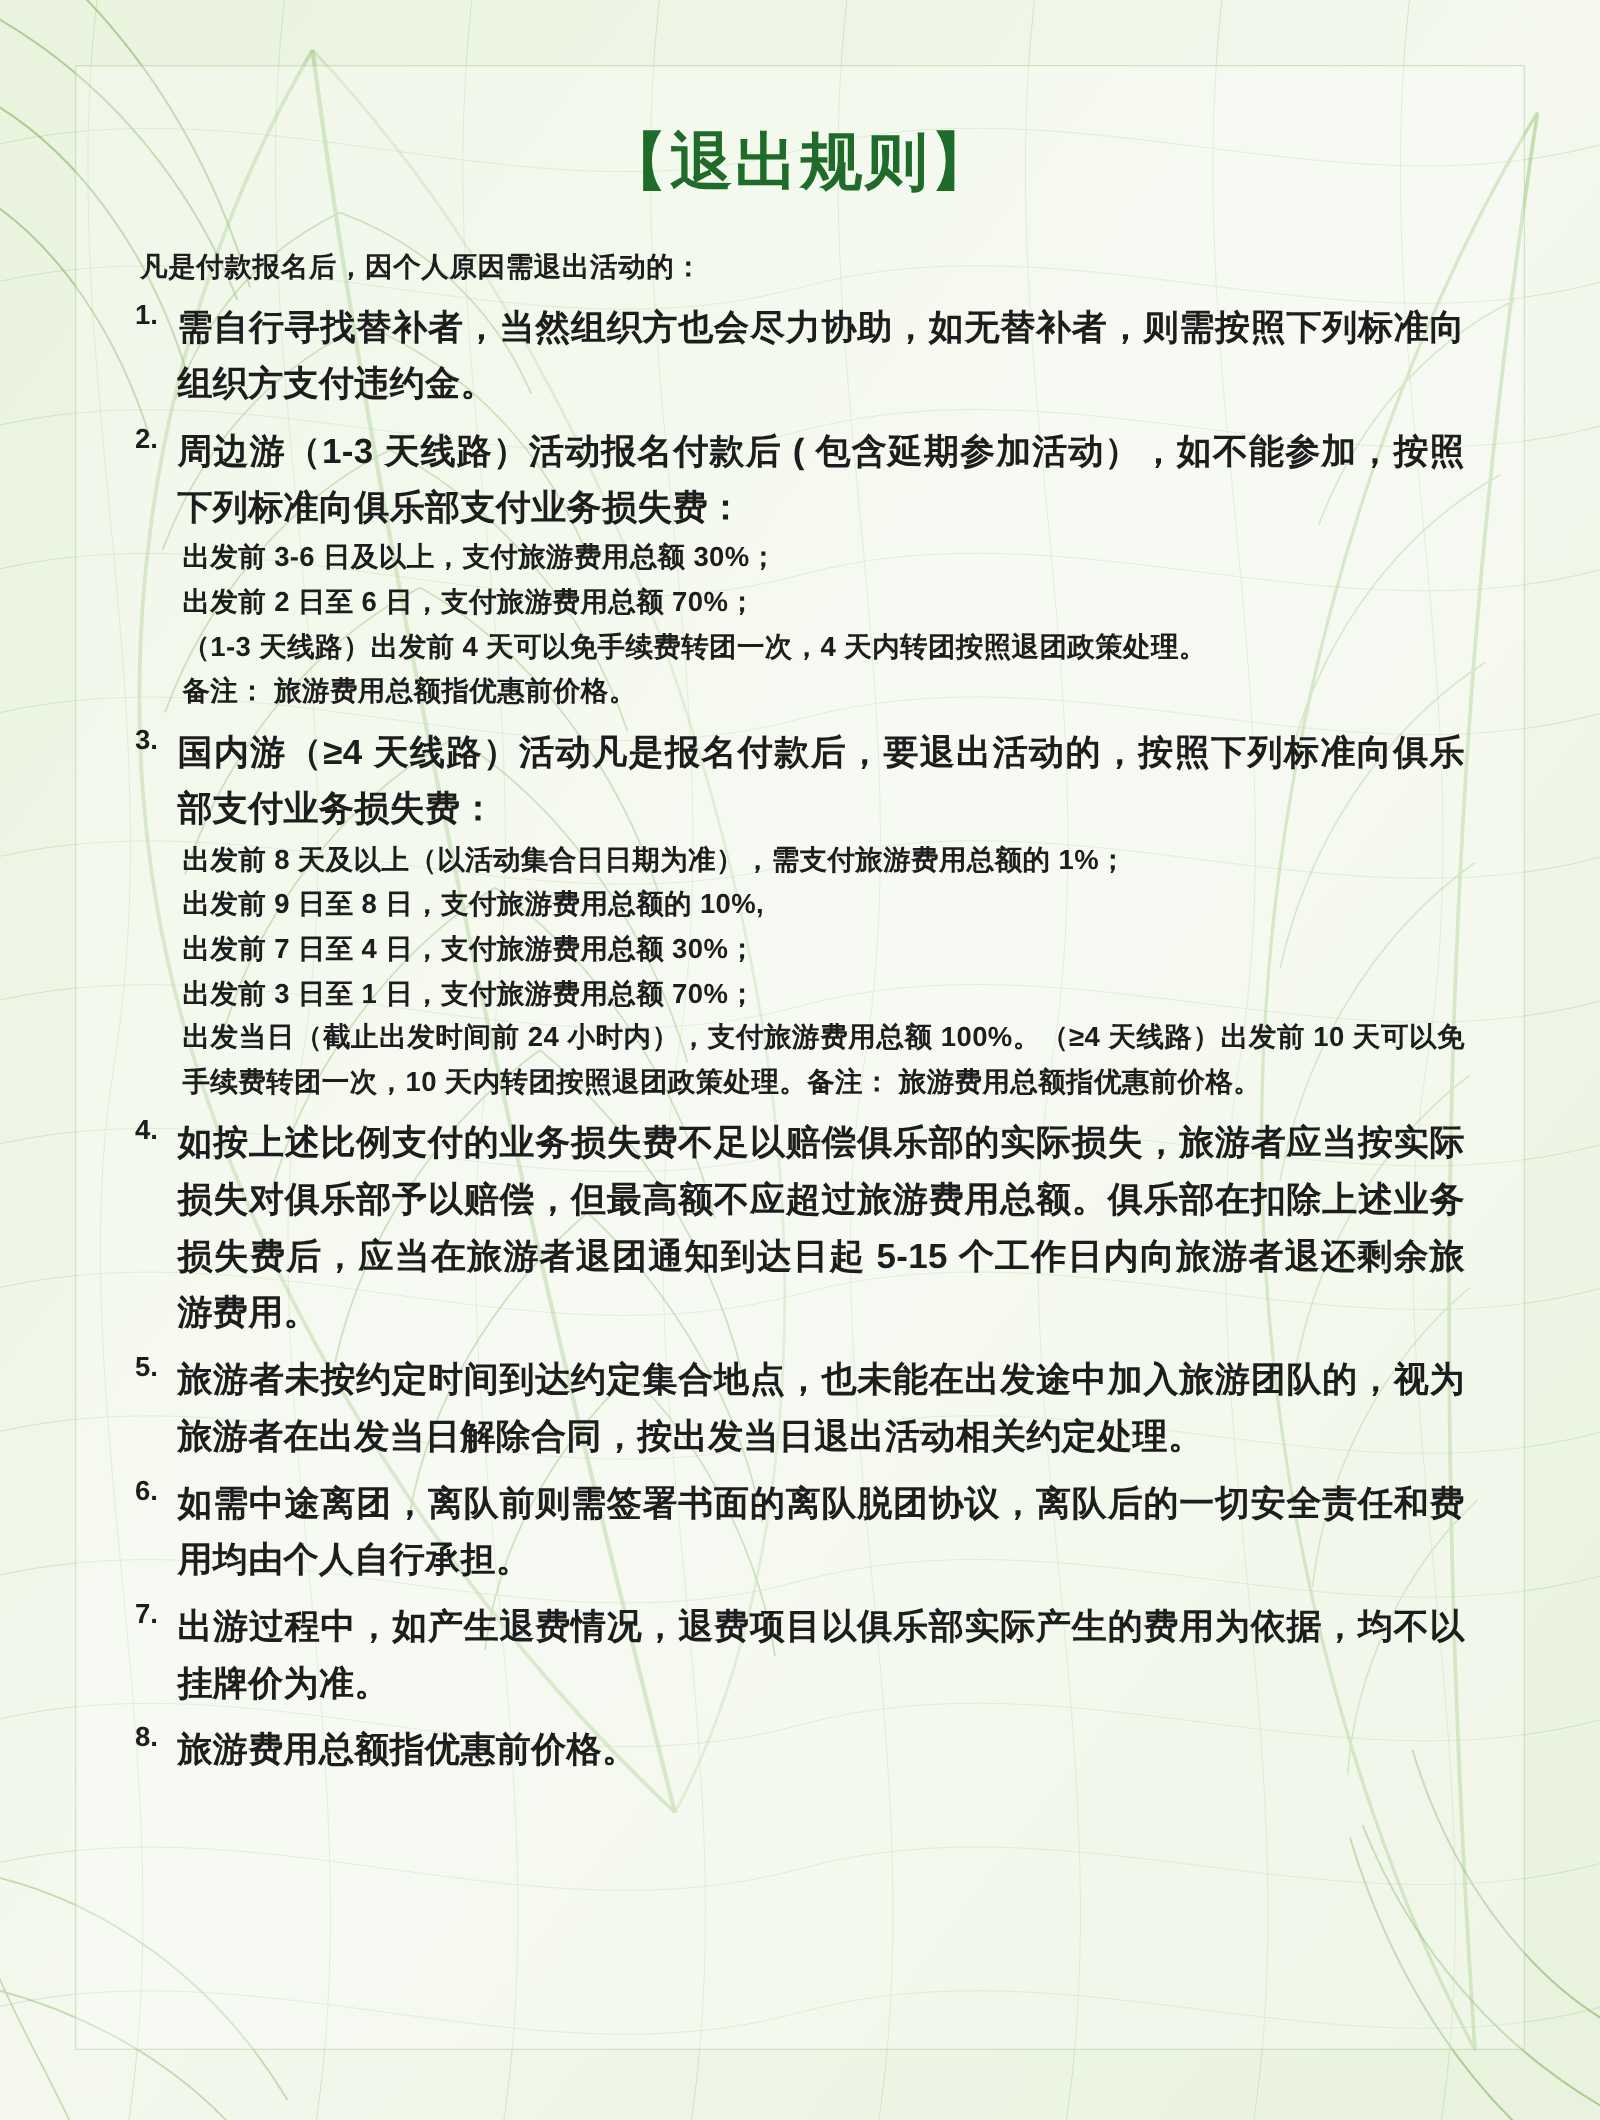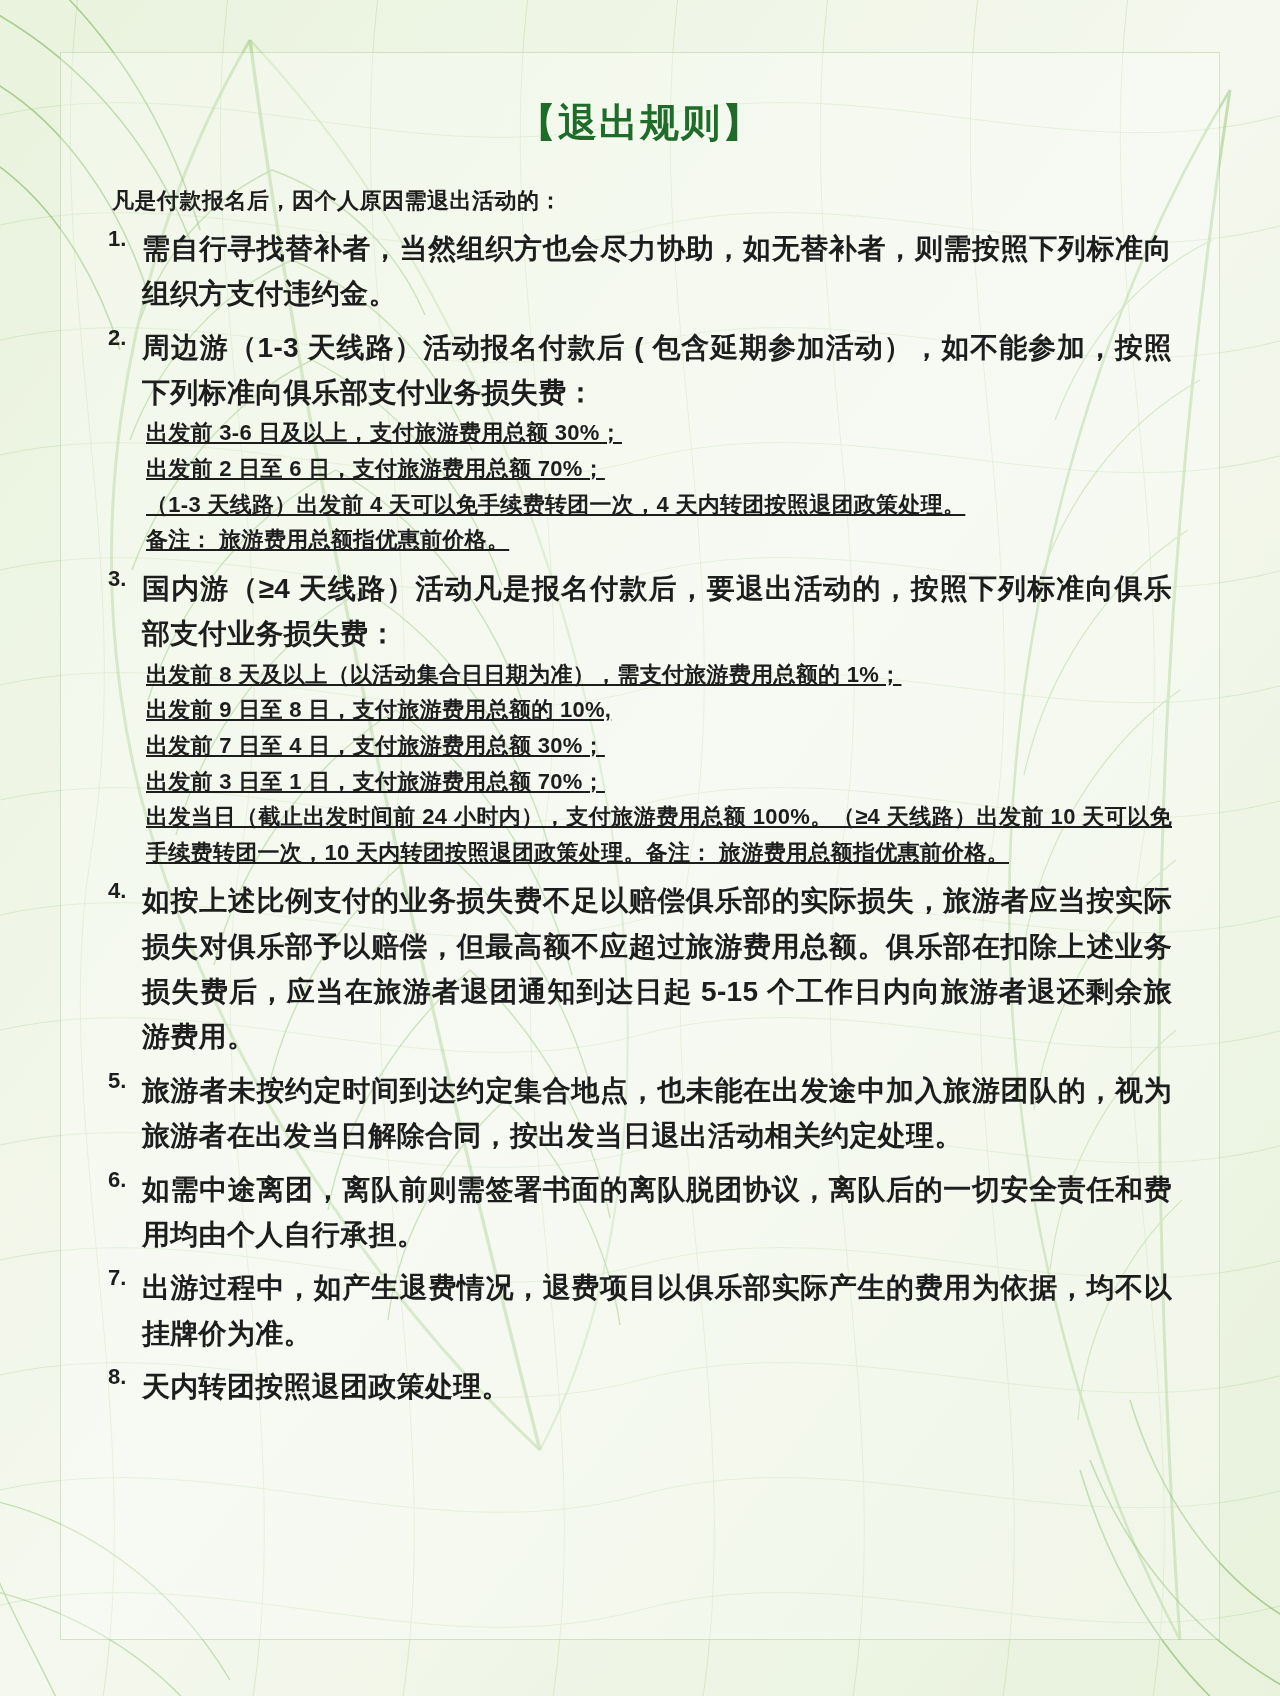--- a/index.html
+++ b/index.html
@@ -48,21 +48,21 @@
     top: 0;
     width: 1280px;
     height: 1696px;
     padding: 96px 108px 40px 108px;
     box-sizing: border-box;
   }
 
   .doc-title {
     text-align: center;
     font-family: "DejaVu Sans", "Liberation Sans", sans-serif;
-    font-size: 39px;
+    font-size: 50px;
     font-weight: bold;
     color: #1f6b2a;
     letter-spacing: 2px;
     margin: 0 0 36px 0;
   }
 
   .lead {
     font-size: 22px;
     color: #1d1d1d;
     font-weight: bold;
@@ -102,21 +102,20 @@
     padding: 0;
   }
   .sub-list li {
     font-size: 22px;
     font-weight: bold;
     color: #1d1d1d;
     line-height: 1.62;
     letter-spacing: 0.3px;
     padding-left: 4px;
     text-align: justify;
-    text-decoration: underline;
   }
 </style>
 </head>
 <body>
 
 <div class="page">
 
   <div class="leaf-bg">
     <svg viewBox="0 0 1280 1696" preserveAspectRatio="none" xmlns="http://www.w3.org/2000/svg">
       <defs>
@@ -267,18 +266,18 @@
         <div class="rule-text">如需中途离团，离队前则需签署书面的离队脱团协议，离队后的一切安全责任和费用均由个人自行承担。</div>
       </li>
 
       <li>
         <span class="num">7.</span>
         <div class="rule-text">出游过程中，如产生退费情况，退费项目以俱乐部实际产生的费用为依据，均不以挂牌价为准。</div>
       </li>
 
       <li>
         <span class="num">8.</span>
-        <div class="rule-text">天内转团按照退团政策处理。</div>
+        <div class="rule-text">旅游费用总额指优惠前价格。</div>
       </li>
 
     </ol>
   </div>
 </div>
 
 </body></html>

